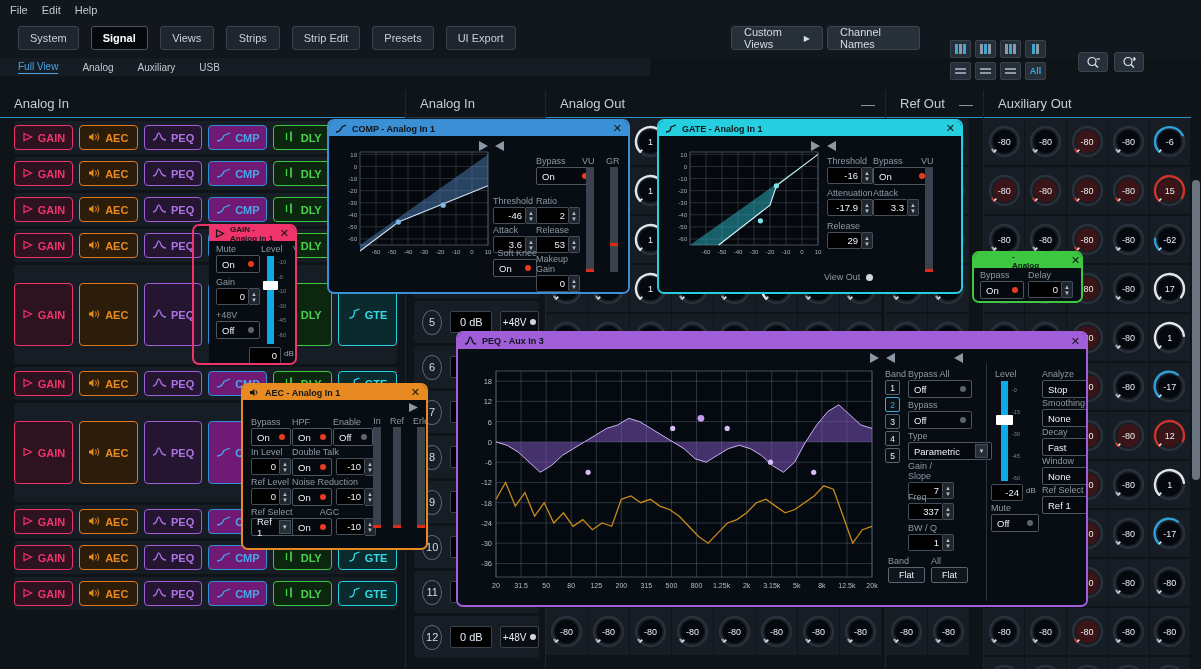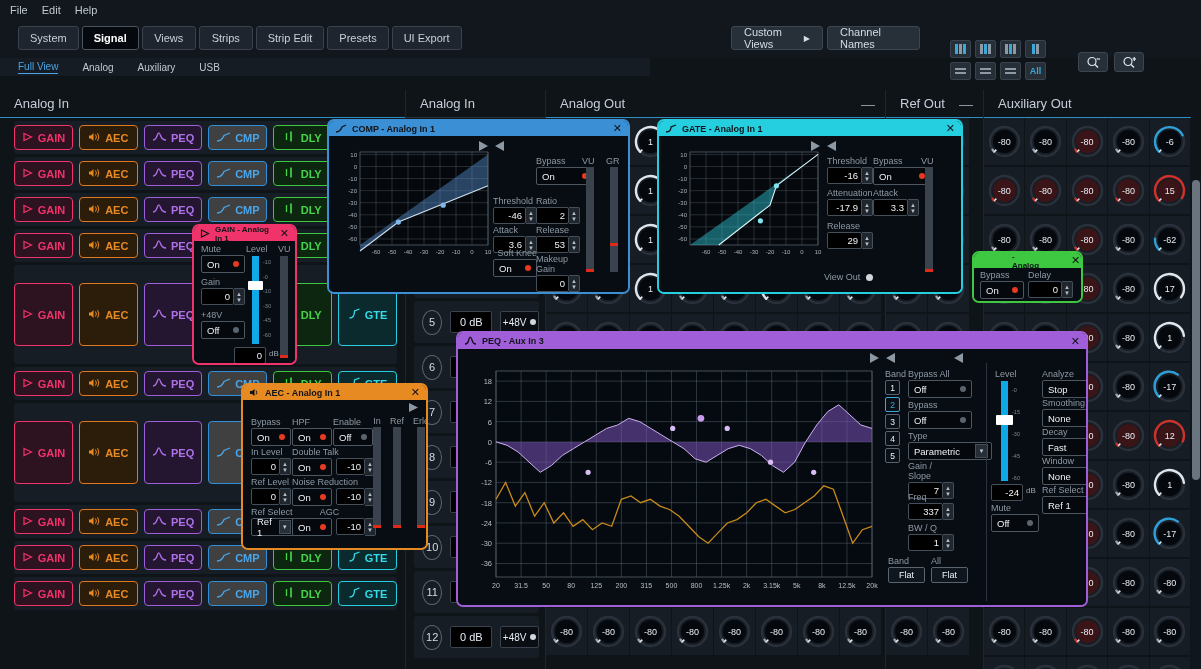--- a/index.html
+++ b/index.html
@@ -7,21 +7,21 @@
     width:1201px; height:669px; overflow:hidden;
     background:#0f1419; color:#c8d0d8;
     font-family:"Liberation Sans", sans-serif; font-size:11px;
     position:relative;
   }
   
   .menubar { height:20px; display:flex; align-items:center; padding-left:10px; gap:14px; background:#12171d; }
   .menubar span { font-size:11px; color:#c0c8d0; }
   
   .toolbar { height:38px; position:relative; background:#12171d; }
-  .tabs { position:absolute; left:18px; top:6px; display:flex; gap:3px;border-radius:7px; }
+  .tabs { position:absolute; left:18px; top:6px; display:flex; gap:12px;border-radius:7px; }
   .tab {
     height:24px; min-width:54px; padding:0 11px; display:flex; align-items:center; justify-content:center;
     background:#1e252e; border:1px solid #39424d; border-radius:3px; color:#c8d0d8; font-size:11px;
   }
   .tab.active { background:#05080c; border-color:#4a5560; color:#fff; font-weight:bold; }
   .devicebox {
     position:absolute; left:480px; top:2px; width:135px; height:32px; background:#000;
     border-radius:3px; display:flex; flex-direction:column; justify-content:center;
     padding-left:12px; color:#4ba3e3; font-size:10px; line-height:13px;
   }
@@ -64,21 +64,21 @@
   .striprow.tall { padding:18px 0; }
   .blk {
     width:62px; height:25px; border-radius:4px; border:1.5px solid; display:flex; align-items:center;
     justify-content:center; gap:4px; font-size:11px; font-weight:bold;
   }
   .blk.tall { height:63px; }
   .blk svg { flex:0 0 auto; }
   .gainc  { border-color:#f0346b; color:#f0346b; background:#2d1220; }
   .aecc   { border-color:#e07820; color:#e88a22; background:#2b1d0a; }
   .peqc   { border-color:#a05fd8; color:#b071e8; background:#241630; }
-  .cmpc   { border-color:#2f8fd8; color:#4aa6e8; background:#404040; }
+  .cmpc   { border-color:#2f8fd8; color:#4aa6e8; background:#701a75; }
   .dlyc   { border-color:#3ec841; color:#46d24a; background:#0d2610; }
   .gtec   { border-color:#25cfe0; color:#33dce8; background:#0b2a2e; }
   
   .chrow { background:#171d25; margin:3px 6px 0 8px; border-radius:3px; height:42px; display:flex; align-items:center; padding-left:8px; gap:8px; }
   .chnum { width:25px; height:25px; border-radius:50%; border:1px solid #5c6672; display:flex; align-items:center; justify-content:center; font-size:11px; color:#d4dce4; }
   .chval { width:52px; height:22px; background:#000; border:1px solid #39424d; border-radius:2px; display:flex; align-items:center; justify-content:center; font-size:11px; color:#e6edf4; }
   .ch48 { width:48px; height:22px; background:#0a0e12; border:1px solid #39424d; border-radius:2px; display:flex; align-items:center; justify-content:center; gap:4px; font-size:10px; color:#e6edf4; }
   .ch48 .dot { width:6px; height:6px; border-radius:50%; background:#d0d6dc; }
   
   .knobrow { display:flex; }
@@ -2757,21 +2757,21 @@
           <div class="pk" style="bottom:0"></div>
         </div>
     </div>
     <div style="position:absolute; left:165px; top:136px; display:flex; align-items:center; gap:6px;">
       <span class="lbl" style="margin:0">View Out</span>
       <span style="width:7px;height:7px;border-radius:50%;background:#cfd6dc;display:block"></span>
     </div>
   </div>
 </div>
 
-<div class="dlg" id="dlgGain" style="left:192px; top:224px; width:105px; height:141px; border-color:#f0346b;">
+<div class="dlg" id="dlgGain" style="left:192px; top:224px; width:105px; height:141px; border-color:#f0346b;padding-left:15px;">
   <div class="dlgbar" style="background:#f0346b;">
     <svg width="10" height="9" viewBox="0 0 10 9">
         <path d="M1.5 1 L8.5 4.5 L1.5 8 Z" fill="none" stroke="#101418" stroke-width="1.2"></path>
       </svg>
     <span class="ttl" style="font-size:8px">GAIN - Analog In 1</span>
     <span class="xbtn">✕</span>
   </div>
   <div class="dlgbody" style="height:126px; position:relative;">
     <div class="lbl" style="position:absolute; left:7px; top:3px;">Mute</div>
     <div class="tgl" style="position:absolute; left:7px; top:14px; width:44px;">

